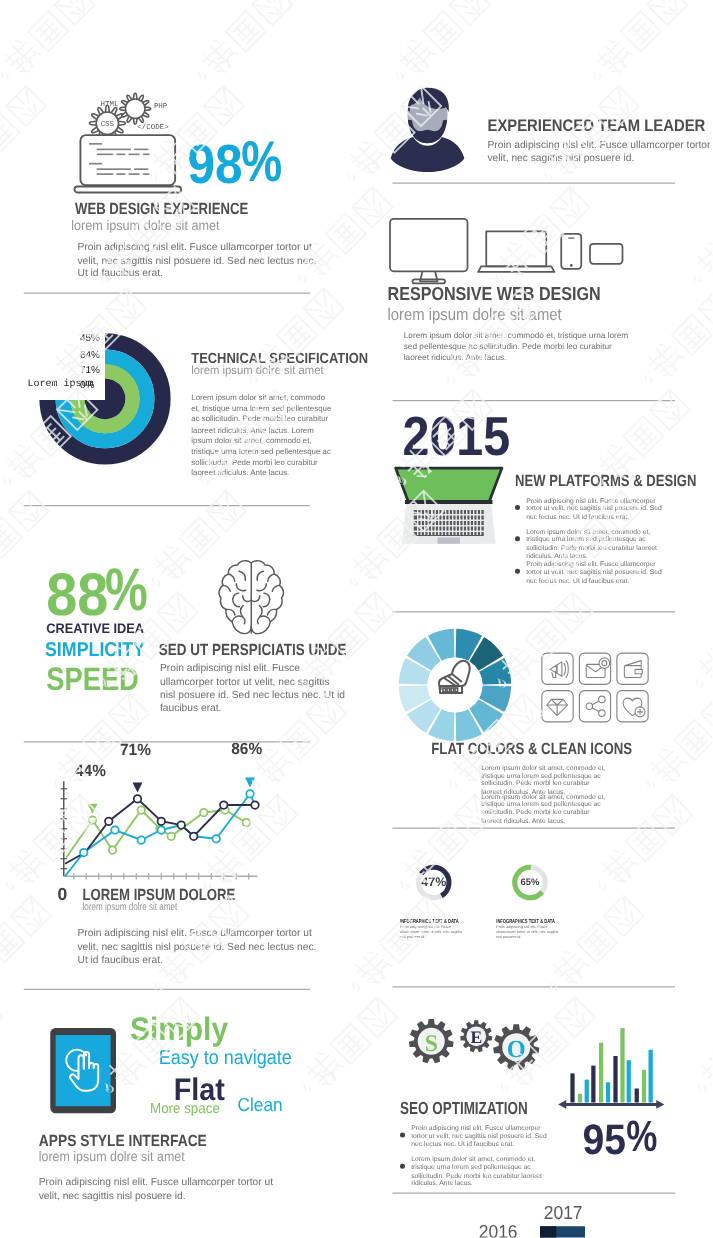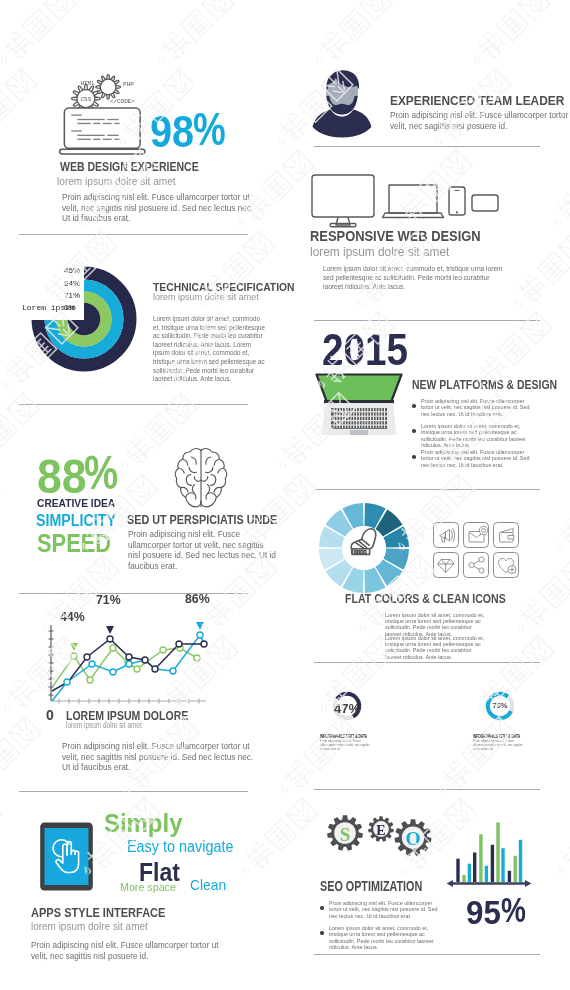--- a/index.html
+++ b/index.html
@@ -272,30 +272,30 @@
   <div class="abs p-body" style="left:100px;top:155px;width:100px;font-size:5.4px;line-height:6.2px;">Lorem ipsum dolor sit amet, commodo et, tristique urna lorem sed pellentesque ac sollicitudin. Pede morbi leo curabitur laoreet ridiculus. Ante lacus.</div>
   <div class="hdiv" style="left:29px;top:182px;width:226px;"></div>
 </div>
 
 <div class="abs" style="left:285px;top:670px;width:285px;height:120px;">
   <div class="abs" style="left:35px;top:14px;width:75px;height:75px;">
     <svg width="32" height="32" viewBox="0 0 32 32" style="position:absolute;left:11px;top:6px;">
       <circle cx="16" cy="16" r="12.2" fill="none" stroke="#e2e3e5" stroke-width="4"></circle>
       <path d="M6.01 9.00 A12.2 12.2 0 1 1 22.10 26.57" fill="none" stroke="#2b2e4f" stroke-width="4"></path>
     </svg>
-    <div style="position:absolute;left:11px;top:17px;width:32px;text-align:center;font-size:13px;font-weight:bold;color:#414042;font-family:'Liberation Sans',sans-serif;">47%</div>
+    <div style="position:absolute;left:11px;top:17px;width:32px;text-align:center;font-size:10px;font-weight:bold;color:#414042;font-family:'Liberation Sans',sans-serif;">47%</div>
     <div style="position:absolute;left:0;top:50px;font-size:4.6px;font-weight:bold;color:#231f20;font-family:'Liberation Sans',sans-serif;white-space:nowrap;transform:scaleX(0.71);transform-origin:left top;">INFOGRAPHICS TEXT &amp; DATA</div>
     <div style="position:absolute;left:0;top:56px;width:54px;font-size:3.0px;line-height:3.9px;color:#6d6e71;font-family:'Liberation Sans',sans-serif;">Proin adipiscing nisl elit. Fusce ullamcorper tortor ut velit, nec sagittis nisl posuere id.</div>
   </div>
-  <div class="abs" style="left:188px;top:14px;width:75px;height:75px;">
+  <div class="abs" style="left:112px;top:14px;width:75px;height:75px;">
     <svg width="32" height="32" viewBox="0 0 32 32" style="position:absolute;left:11px;top:6px;">
       <circle cx="16" cy="16" r="12.2" fill="none" stroke="#e2e3e5" stroke-width="4"></circle>
-      <path d="M23.84 6.65 A12.2 12.2 0 1 0 27.06 21.16" fill="none" stroke="#16abd8" stroke-width="4"></path>
+      <path d="M16.64 3.82 A12.2 12.2 0 1 0 25.61 23.51" fill="none" stroke="#7dc360" stroke-width="4"></path>
     </svg>
-    <div style="position:absolute;left:11px;top:17px;width:32px;text-align:center;font-size:7.5px;font-weight:bold;color:#414042;font-family:'Liberation Sans',sans-serif;">79%</div>
+    <div style="position:absolute;left:11px;top:17px;width:32px;text-align:center;font-size:7.5px;font-weight:bold;color:#414042;font-family:'Liberation Sans',sans-serif;">65%</div>
     <div style="position:absolute;left:0;top:50px;font-size:4.6px;font-weight:bold;color:#231f20;font-family:'Liberation Sans',sans-serif;white-space:nowrap;transform:scaleX(0.71);transform-origin:left top;">INFOGRAPHICS TEXT &amp; DATA</div>
     <div style="position:absolute;left:0;top:56px;width:54px;font-size:3.0px;line-height:3.9px;color:#6d6e71;font-family:'Liberation Sans',sans-serif;">Proin adipiscing nisl elit. Fusce ullamcorper tortor ut velit, nec sagittis nisl posuere id.</div>
   </div>
   <div class="hdiv" style="left:29px;top:119px;width:226px;"></div>
 </div>
 
 <div class="abs" style="left:285px;top:790px;width:285px;height:180px;">
   <svg class="abs" style="left:35px;top:20px;" width="130" height="60" viewBox="0 0 130 60">
     <path d="M22.86 5.23 L27.14 5.23 L27.78 9.48 L29.97 10.13 L32.81 6.89 L36.41 9.21 L34.65 13.13 L36.14 14.86 L40.28 13.67 L42.06 17.57 L38.45 19.91 L38.78 22.17 L42.90 23.41 L42.29 27.65 L37.98 27.67 L37.04 29.75 L39.83 33.02 L37.03 36.26 L33.40 33.95 L31.47 35.19 L32.06 39.45 L27.95 40.65 L26.14 36.75 L23.86 36.75 L22.05 40.65 L17.94 39.45 L18.53 35.19 L16.60 33.95 L12.97 36.26 L10.17 33.02 L12.96 29.75 L12.02 27.67 L7.71 27.65 L7.10 23.41 L11.22 22.17 L11.55 19.91 L7.94 17.57 L9.72 13.67 L13.86 14.86 L15.35 13.13 L13.59 9.21 L17.19 6.89 L20.03 10.13 L22.22 9.48 Z" fill="#4d4f53"></path>
         <circle cx="25" cy="23" r="10.8" fill="#f2f2f2"></circle>
@@ -329,20 +329,27 @@
       <line x1="4" y1="63.5" x2="82" y2="63.5" stroke="#3d405c" stroke-width="2.4"></line>
       <path d="M0.5 63.5 L7 60 L7 67 Z" fill="#3d405c"></path>
       <path d="M85.5 63.5 L79 60 L79 67 Z" fill="#3d405c"></path>
     </g>
   </svg>
   <div class="abs big-num" style="left:181px;top:105px;font-size:34px;line-height:34px;color:#2b2e4f;transform:scaleX(0.92);">95</div>
   <div class="abs big-num" style="left:216px;top:102px;font-size:35px;line-height:35px;color:#2b2e4f;transform:scaleX(0.80);">%</div>
   <div class="hdiv" style="left:29px;top:164px;width:226px;"></div>
 </div>
 
+<div class="abs" style="left:285px;top:950px;width:285px;height:40px;">
+
+  <div class="abs big-num" style="left:150px;top:13px;font-size:15px;line-height:15px;color:#58595b;font-weight:normal;transform:scaleX(0.93);">2017</div>
+  <div class="abs big-num" style="left:98px;top:28px;font-size:15px;line-height:15px;color:#58595b;font-weight:normal;transform:scaleX(0.93);">2016</div>
+  <div class="abs" style="left:147px;top:31px;width:36px;height:12px;background:#1c456b;"></div>
+  <div class="abs" style="left:147px;top:31px;width:13px;height:12px;background:#111f33;"></div>
+</div>
 
 <div class="abs" style="left:0;top:590px;width:285px;height:200px;">
   <svg class="abs" style="left:48px;top:32px;" width="160" height="86" viewBox="-3 0 160 86">
     <line x1="0" y1="3" x2="0" y2="79" stroke="#58595b" stroke-width="1.2"></line>
     <line x1="0" y1="79" x2="155" y2="79" stroke="#a7a9ac" stroke-width="1.2"></line>
     <g stroke="#58595b" stroke-width="1">
       <line x1="-2.6" y1="9" x2="2.6" y2="9"></line>
           <line x1="-2.6" y1="17" x2="2.6" y2="17"></line>
       <line x1="-2.6" y1="25" x2="2.6" y2="25"></line>
           <line x1="-2.6" y1="33" x2="2.6" y2="33"></line>

